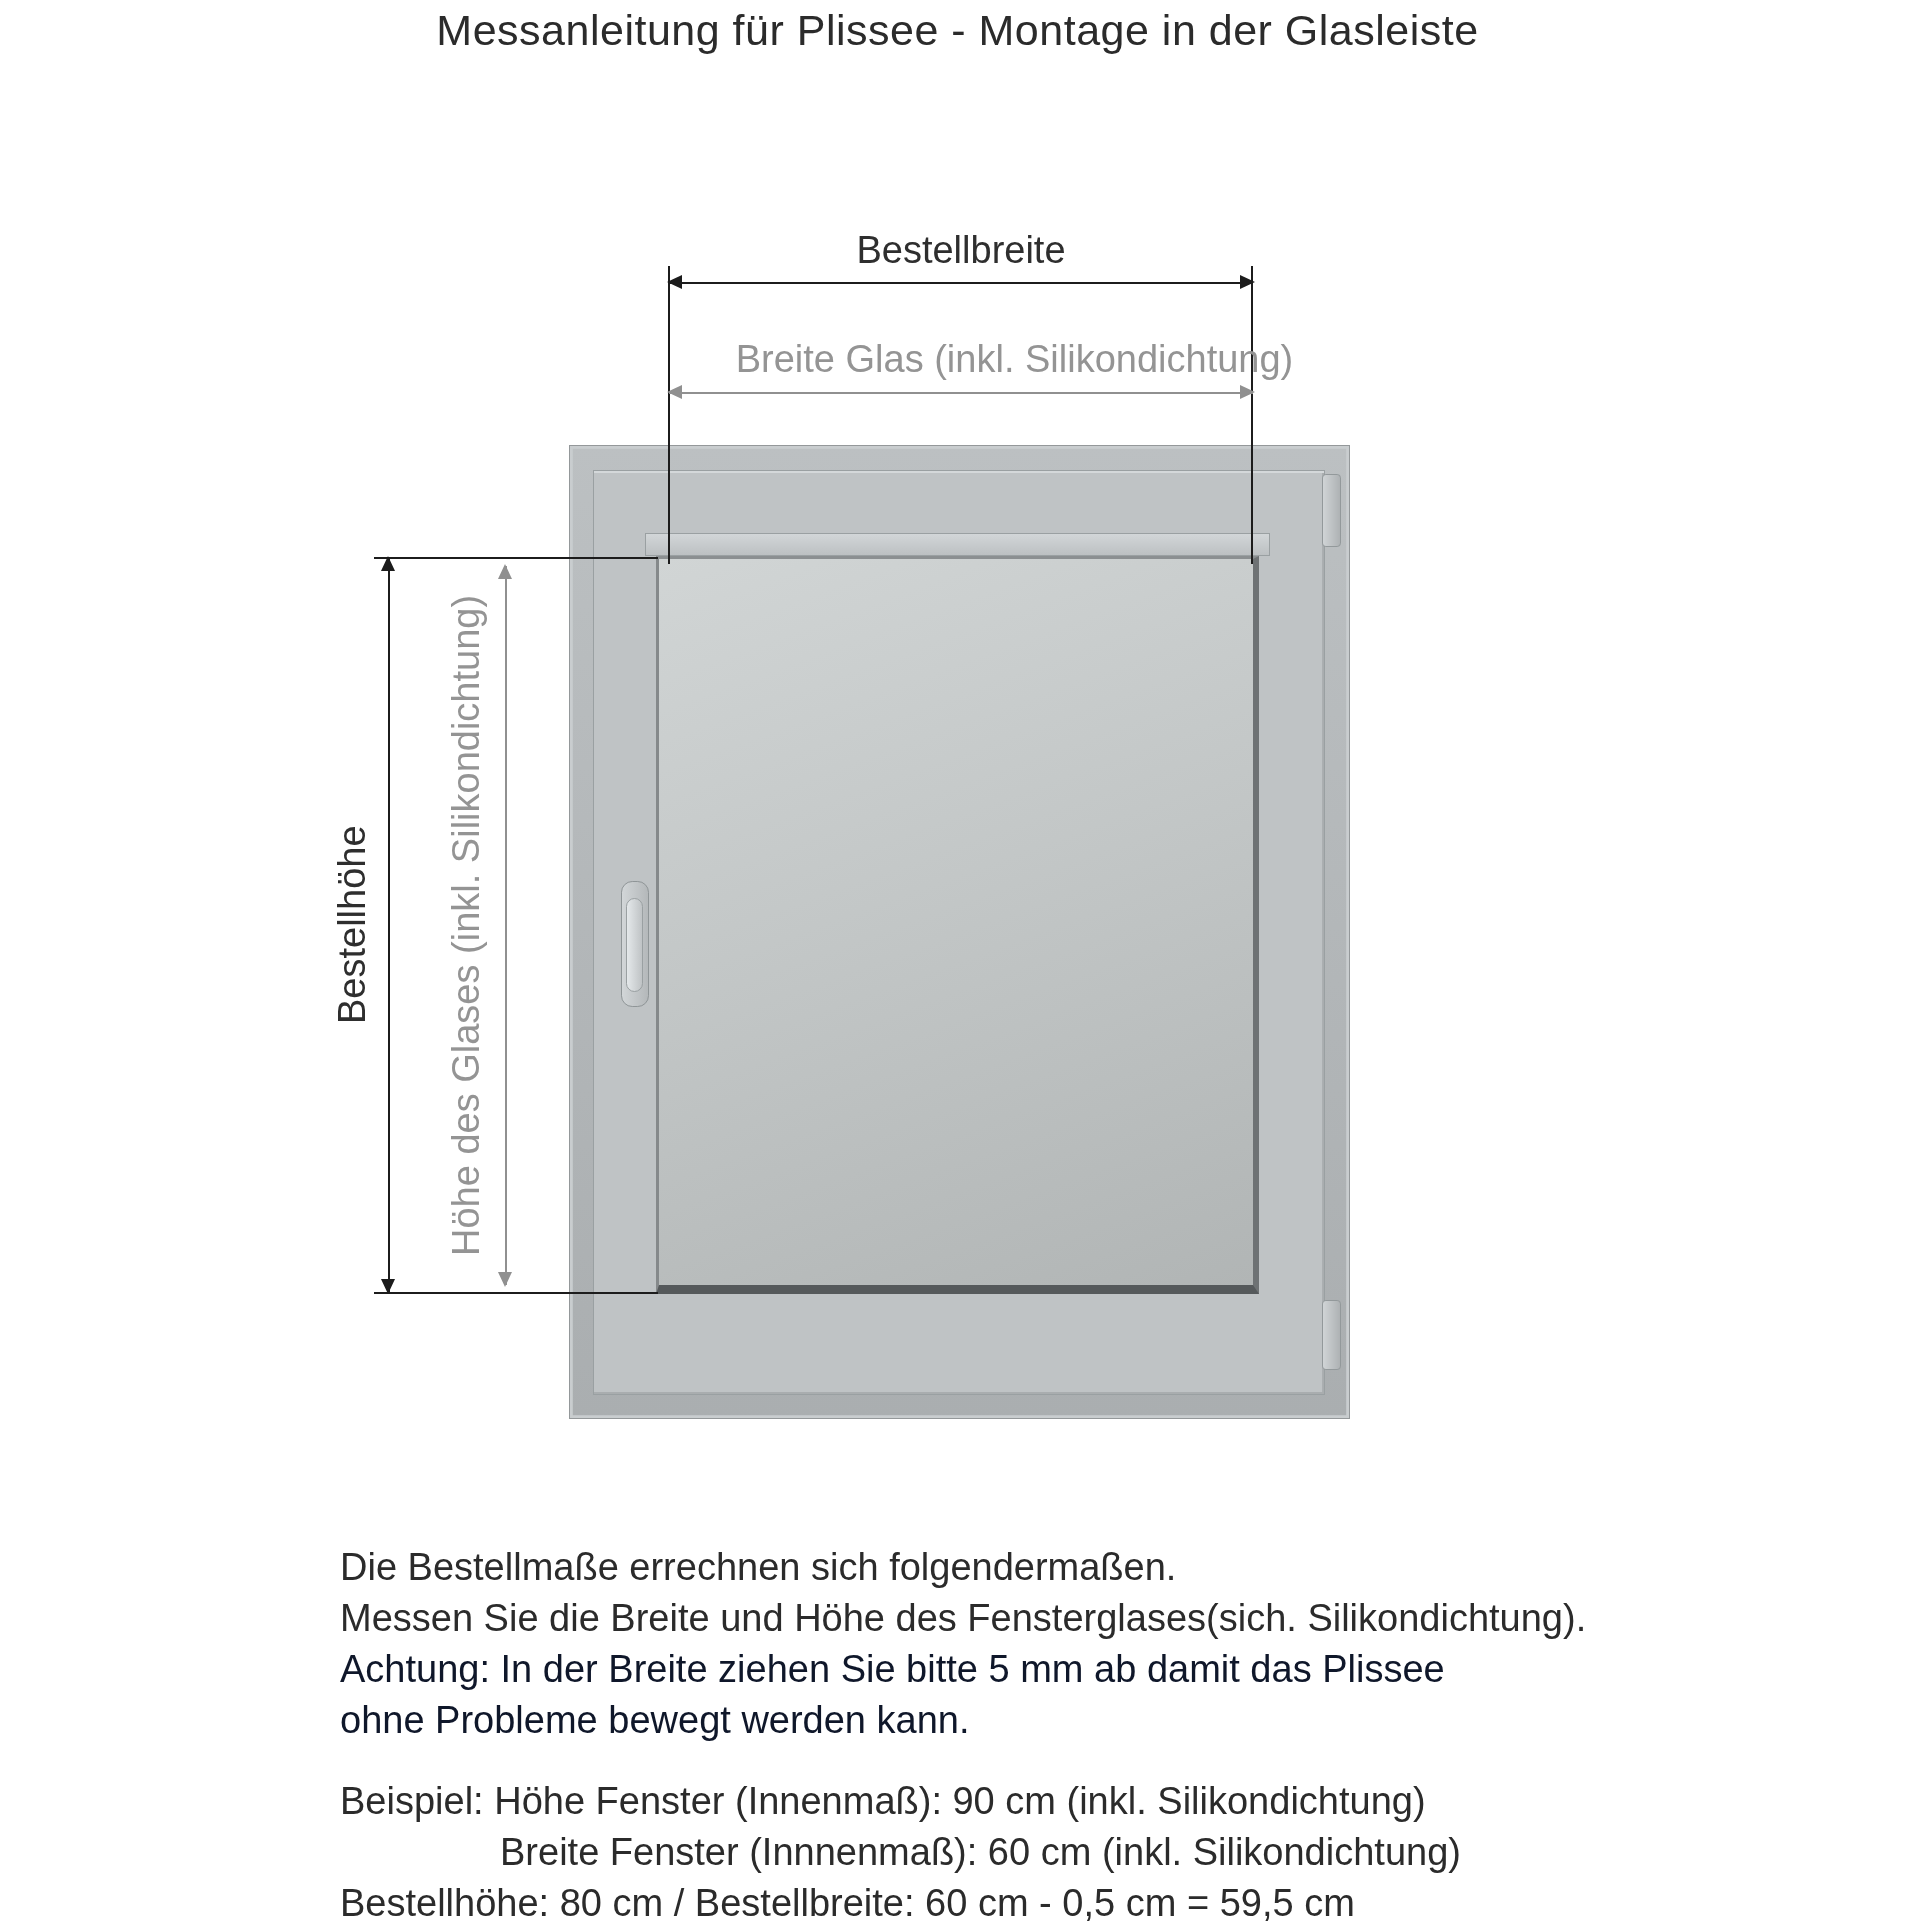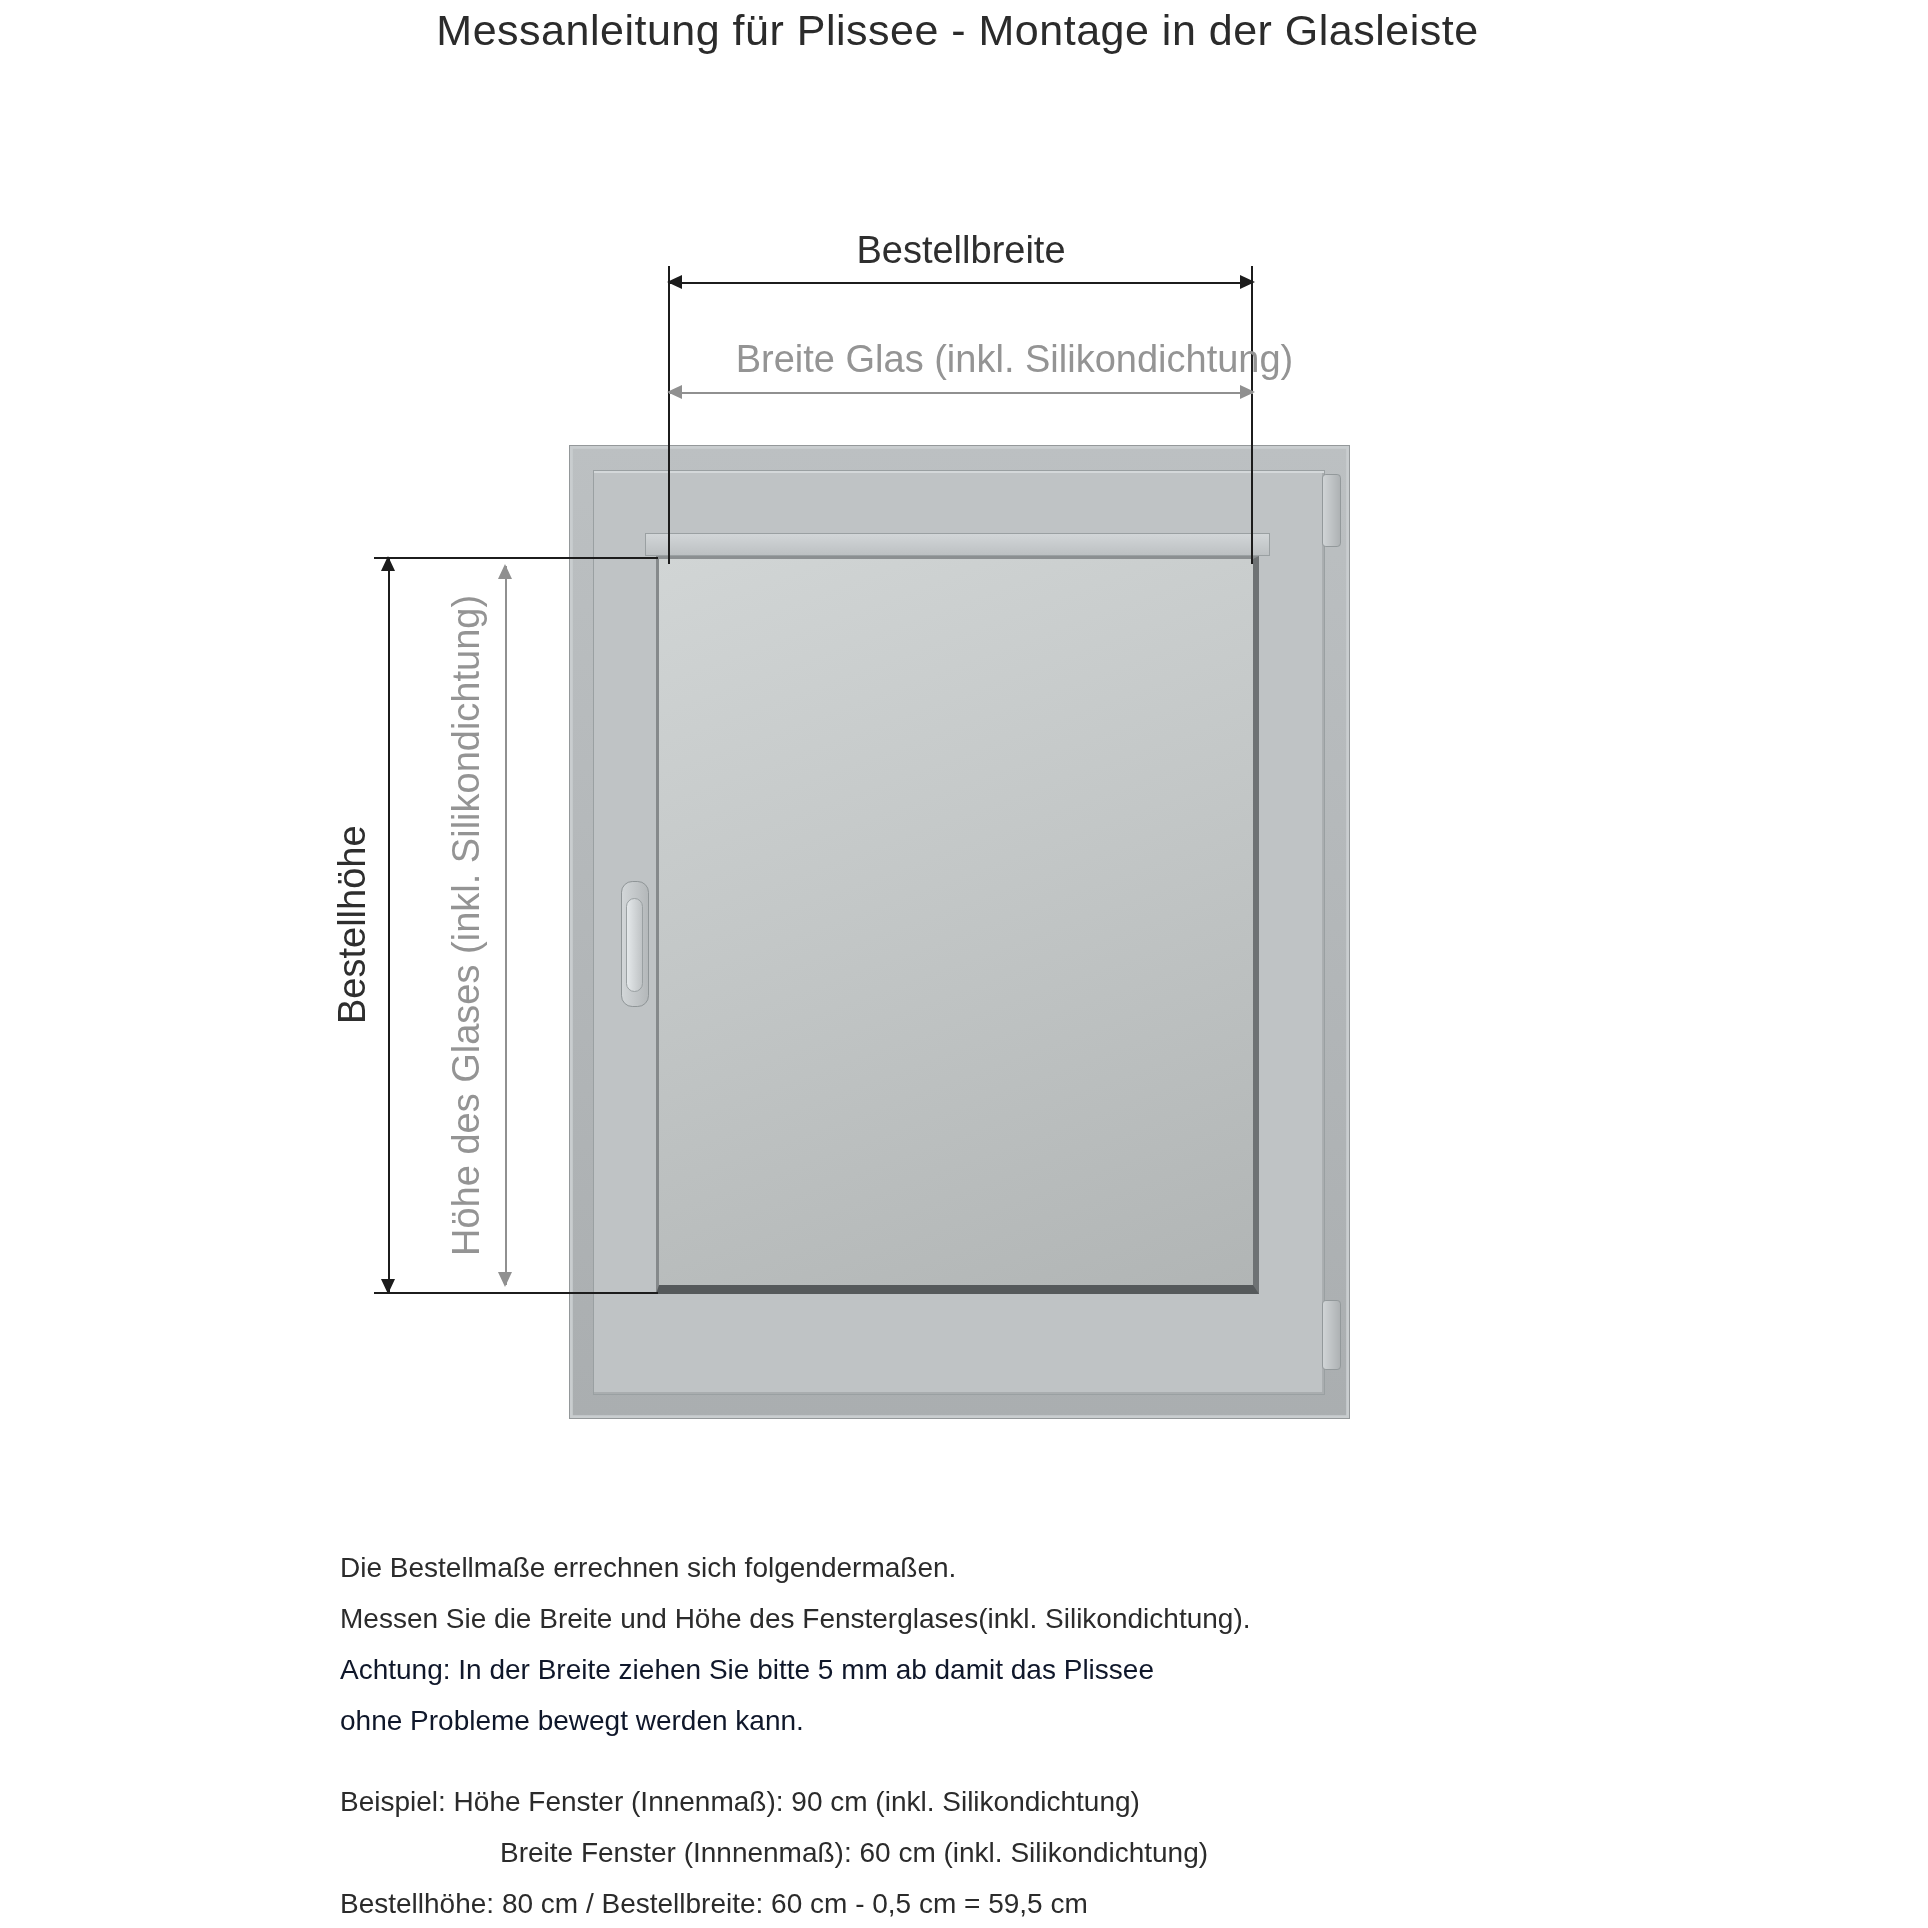--- a/index.html
+++ b/index.html
@@ -62,21 +62,21 @@
     border-radius:8.5px; z-index:2; }
 
   .hinge { position:absolute; left:1306px; width:19px;
     background:linear-gradient(90deg,#d0d4d6,#aeb2b4); border:1.9px solid #93999b;
     border-radius:3.8px; z-index:2; }
   .hinge.top { top:474px; height:73px; }
   .hinge.bottom { top:1300px; height:70px; }
 
   
   .instructions { position:absolute; left:324px; top:1542px; z-index:4;
-    font-size:28px; line-height:51px; color:#2b2b2b; white-space:nowrap; }
+    font-size:38px; line-height:51px; color:#2b2b2b; white-space:nowrap; }
   .instructions p.warn { color:#0f172a; }
   .instructions .gap { height:30px; }
   .instructions p.indent { padding-left:160px; }
 </style>
 </head>
 <body>
 
 <div class="stage">
 
   <h1 class="title">Messanleitung für Plissee - Montage in der Glasleiste</h1>
@@ -103,21 +103,21 @@
   <div class="v-arrow" style="left:372px; top:558px; height:734px;"></div>
 
   <div class="dim-label vert gray" style="left:429px; top:558px; width:43px; height:734px;">Höhe des Glases (inkl. Silikondichtung)</div>
   <div class="v-arrow gray" style="left:489px; top:566px; height:719px;"></div>
 
   <div class="ext h" style="left:358px; top:557px; width:284px;"></div>
   <div class="ext h" style="left:358px; top:1292px; width:284px;"></div>
 
   <div class="instructions">
     <p>Die Bestellmaße errechnen sich folgendermaßen.</p>
-    <p>Messen Sie die Breite und Höhe des Fensterglases(inkl. Silikondichtung).</p>
+    <p>Messen Sie die Breite und Höhe des Fensterglases(sich. Silikondichtung).</p>
     <p class="warn">Achtung: In der Breite ziehen Sie bitte 5 mm ab damit das Plissee</p>
     <p class="warn">ohne Probleme bewegt werden kann.</p>
     <div class="gap"></div>
     <p>Beispiel: Höhe Fenster (Innenmaß): 90 cm (inkl. Silikondichtung)</p>
     <p class="indent">Breite Fenster (Innnenmaß): 60 cm  (inkl. Silikondichtung)</p>
     <p>Bestellhöhe: 80 cm / Bestellbreite: 60 cm  - 0,5 cm = 59,5 cm</p>
   </div>
 
 </div>
 

